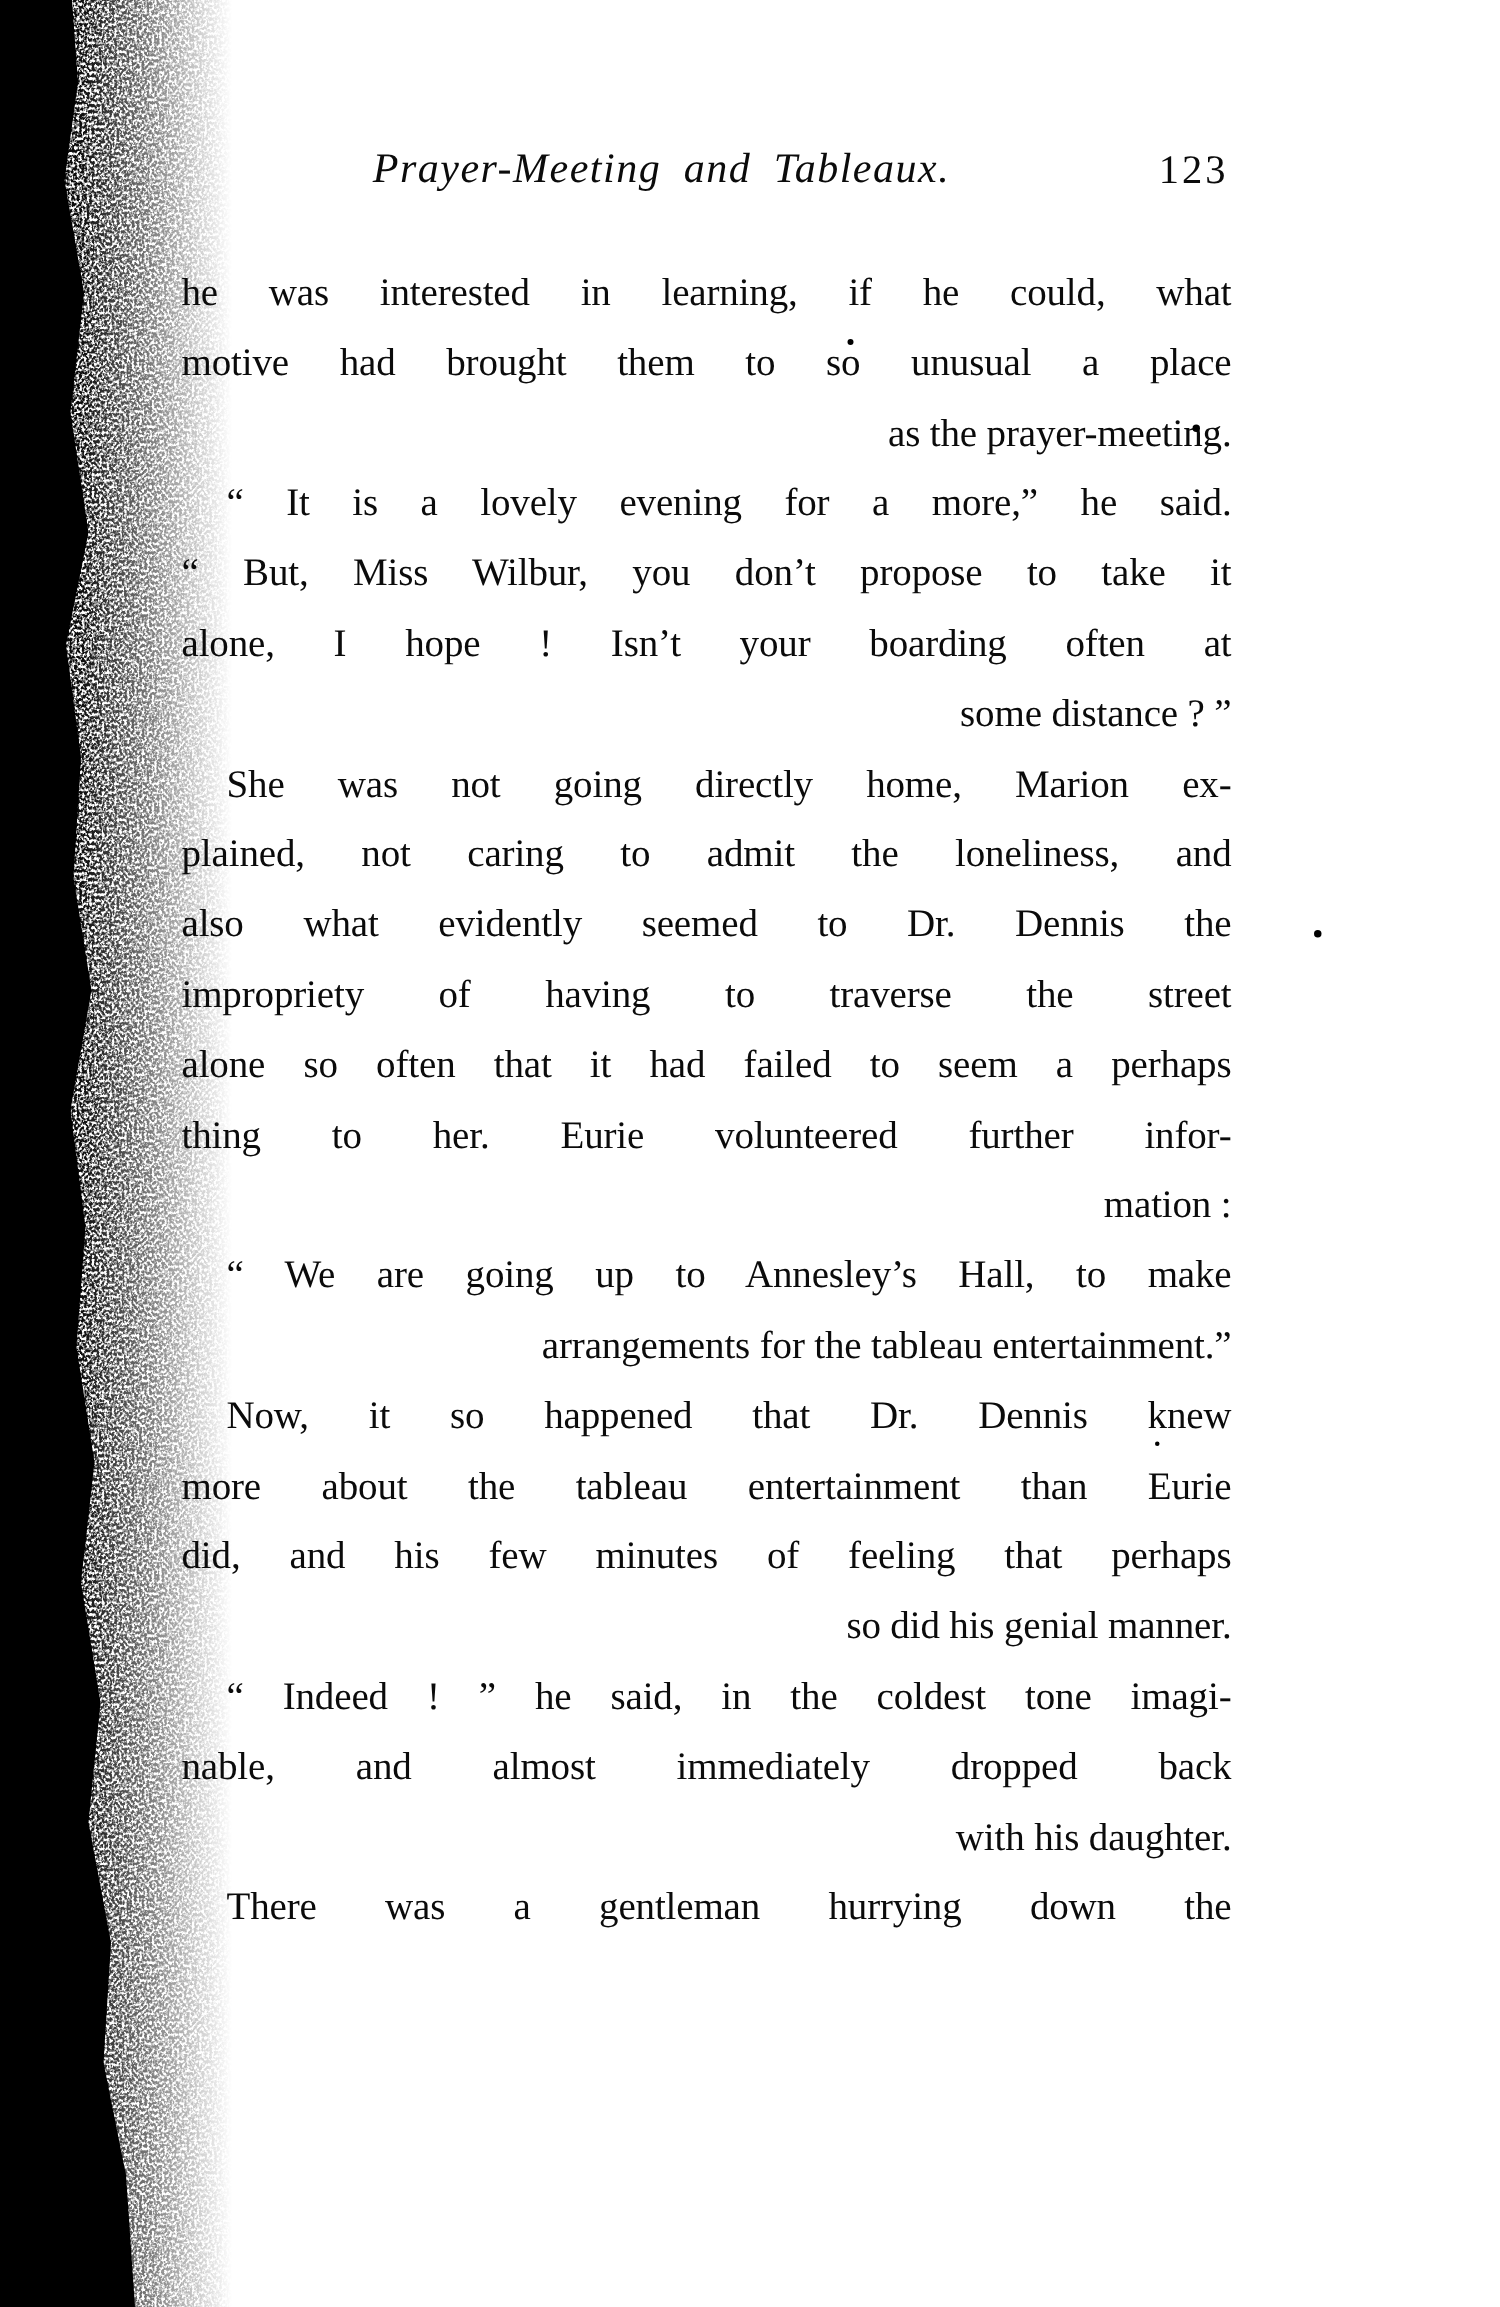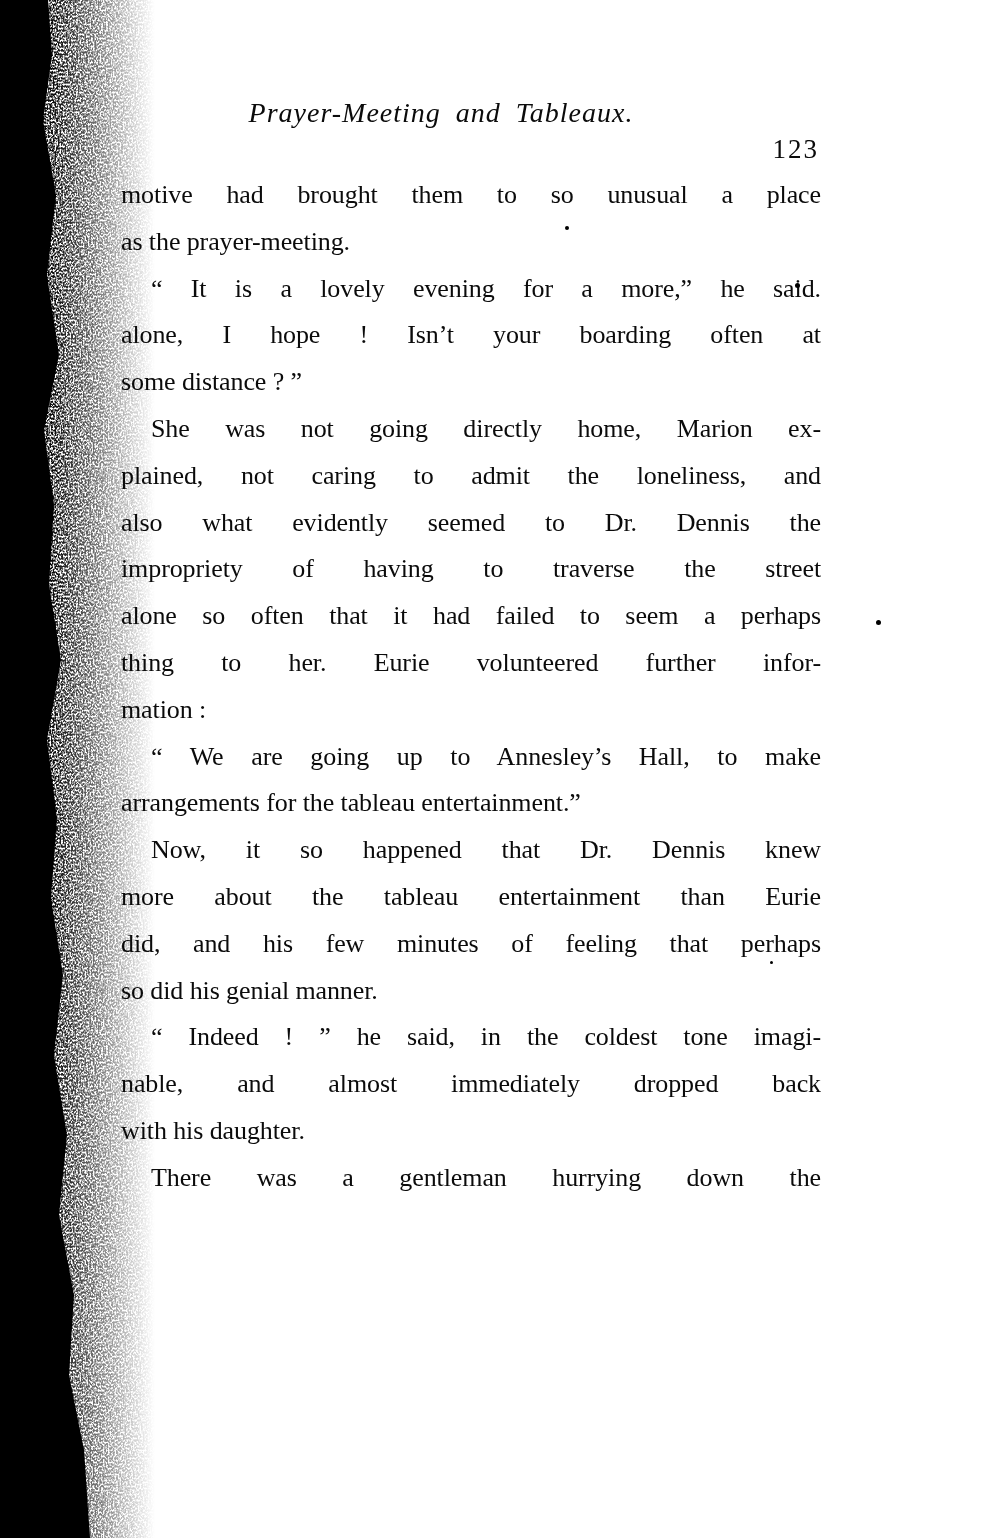--- a/index.html
+++ b/index.html
@@ -25,33 +25,32 @@
     font-style: italic;
     font-size: 28px;
     letter-spacing: 1px;
     word-spacing: 7px;
     white-space: nowrap;
   }
   .header .pagenum {
     position: absolute; right: 2px; top: 1px;
     font-size: 27px;
     letter-spacing: 2px;
-    margin-top: 36px;
   }
 
   
   .body-text {
     position: absolute;
     left: 121px; top: 172px; width: 700px;
     font-size: 26px;
     line-height: 46.8px;
     letter-spacing: -0.1px;
   }
   .para { margin: 0; }
-  .line { text-align: left; overflow: hidden; }
+  .line { text-align: right; overflow: hidden; }
   .line.just { text-align: justify; text-align-last: justify; }
   .line.indent { padding-left: 30px; }
 
   
   .speck {
     position: absolute;
     background: #000;
     border-radius: 50%;
   }
 </style>
@@ -86,25 +85,27 @@
       L59,1215 L74,1295 L69,1375 L84,1450 L90,1538 L0,1538 Z"></path>
   </svg>
 
   <div class="header">
     <span class="title">Prayer-Meeting and Tableaux.</span>
     <span class="pagenum">123</span>
   </div>
 
   <div class="body-text" id="body-container">
       <div class="para">
+        <div class="line just">he was interested in learning, if he could, what</div>
         <div class="line just">motive had brought them to so unusual a place</div>
         <div class="line">as the prayer-meeting.</div>
       </div>
       <div class="para">
         <div class="line just indent">“ It is a lovely evening for a more,” he said.</div>
+        <div class="line just">“ But, Miss Wilbur, you don’t propose to take it</div>
         <div class="line just">alone, I hope !  Isn’t your boarding often at</div>
         <div class="line">some distance ? ”</div>
       </div>
       <div class="para">
         <div class="line just indent">She was not going directly home, Marion ex-</div>
         <div class="line just">plained, not caring to admit the loneliness, and</div>
         <div class="line just">also what evidently seemed to Dr. Dennis the</div>
         <div class="line just">impropriety of having to traverse the street</div>
         <div class="line just">alone so often that it had failed to seem a perhaps</div>
         <div class="line just">thing to her.  Eurie volunteered further infor-</div>

